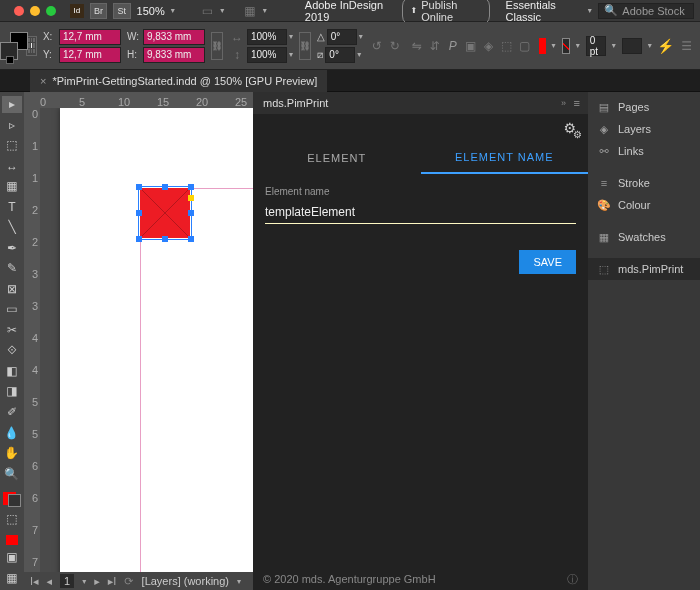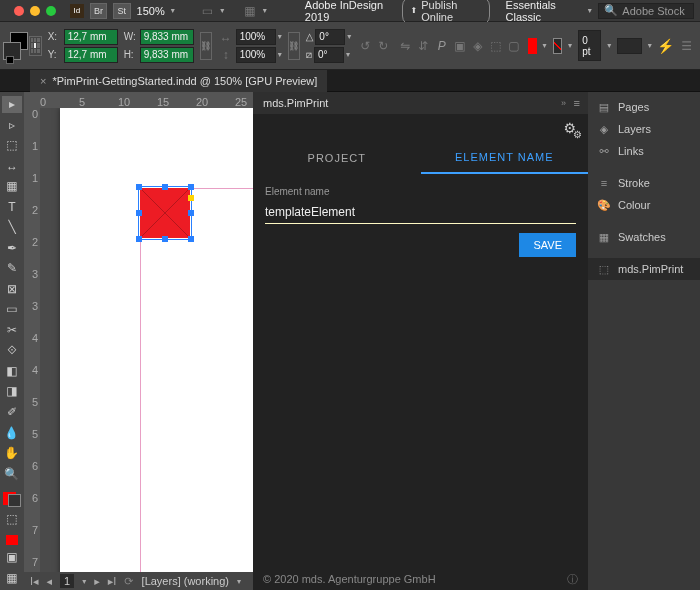--- a/index.html
+++ b/index.html
@@ -17,36 +17,36 @@
 .ws-name{color:#eee;margin-left:10px}
 .search{background:#2a2a2a;border:1px solid #222;width:110px;height:16px;padding:0 6px;font-size:9px;color:#999;display:flex;align-items:center;gap:4px;margin-left:auto}
 .ctrlbar{min-height:48px;background:#454545;display:flex;align-items:center;gap:6px;padding:4px 8px;border-bottom:1px solid #222;flex-wrap:nowrap}
 .swatches-ctrl{width:28px;height:32px;position:relative}
 .sw-a{position:absolute;width:18px;height:18px;background:#000;border:1px solid #888;top:2px;left:2px}
 .sw-b{position:absolute;width:18px;height:18px;background:#2a2a2a;border:1px solid #888;bottom:2px;right:2px}
 .mini-sw{position:absolute;width:8px;height:8px;border:1px solid #666}
 .xyfields{display:flex;flex-direction:column;gap:2px}
 .xyrow{display:flex;align-items:center;gap:2px}
 .xylbl{font-size:10px;color:#ccc;width:14px}
-.numfield{background:#15803d;border:1px solid #222;height:16px;width:54px;color:#eee;font-size:10px;padding:0 3px;display:flex;align-items:center}
+.numfield{background:#be185d;border:1px solid #222;height:16px;width:62px;color:#eee;font-size:10px;padding:0 3px;display:flex;align-items:center}
 .link-icon{width:12px;height:28px;border:1px solid #666;display:flex;align-items:center;justify-content:center;font-size:9px;color:#aaa}
 .corner-ref{width:20px;height:20px;border:1px solid #666;display:grid;grid-template-columns:repeat(3,1fr);grid-template-rows:repeat(3,1fr);gap:1px;padding:1px}
 .corner-ref span{background:#666}
 .pctcol{display:flex;flex-direction:column;gap:2px}
 .pctrow{display:flex;align-items:center;gap:2px}
 .pctbox{background:#2a2a2a;border:1px solid #222;height:16px;width:40px;color:#eee;font-size:10px;padding:0 3px;display:flex;align-items:center}
 .angle{display:flex;flex-direction:column;gap:2px}
 .anglerow{display:flex;align-items:center;gap:2px}
 .anglbl{font-size:10px;color:#ccc}
 .iconrow{display:flex;gap:2px}
 .gicon{width:16px;height:16px;display:flex;align-items:center;justify-content:center;color:#777;font-size:12px}
 .fill-sw{width:16px;height:16px;background:#f00}
 .stroke-sw{width:16px;height:16px;background:#2a2a2a;border:1px solid #888;position:relative}
 .stroke-sw::after{content:'';position:absolute;inset:0;background:linear-gradient(45deg,transparent 45%,#f00 45%,#f00 55%,transparent 55%)}
-.ptfield{background:#2a2a2a;border:1px solid #222;height:31px;width:36px;color:#eee;font-size:10px;padding:0 3px;display:flex;align-items:center}
+.ptfield{background:#2a2a2a;border:1px solid #222;height:20px;width:36px;color:#eee;font-size:10px;padding:0 3px;display:flex;align-items:center}
 .stroke-style{width:44px;height:16px;background:#2a2a2a;border:1px solid #222}
 .bolt{margin-left:auto;font-size:14px;color:#888}
 .tabbar{height:22px;background:#1e1e1e;display:flex;align-items:center;padding-left:30px;border-bottom:1px solid #111}
 .doc-tab{background:#333;height:22px;padding:0 10px;display:flex;align-items:center;color:#ddd;font-size:10px;gap:6px}
 .close-x{color:#999}
 .body{flex:1;display:flex;min-height:0}
 .toolcol{width:24px;background:#454545;display:flex;flex-direction:column;align-items:center;padding:4px 0;gap:4px}
 .tool{width:20px;height:20px;display:flex;align-items:center;justify-content:center;color:#ccc;font-size:12px}
 .tool.sel{background:#666}
 .tool-fill{width:18px;height:18px;position:relative;margin-top:6px}
@@ -81,21 +81,21 @@
 .panel-tab .close{position:absolute;right:8px;color:#999}
 .panel-gear{display:flex;justify-content:flex-end;padding:6px 12px}
 .gear-icon{color:#ccc;font-size:14px;position:relative}
 .gear-icon::after{content:'⚙';font-size:10px;position:absolute;right:-6px;bottom:-4px}
 .panel-tabs{display:flex;height:32px;align-items:center}
 .ptab{flex:1;text-align:center;font-size:11px;letter-spacing:1px;color:#aaa;height:32px;display:flex;align-items:center;justify-content:center}
 .ptab.active{color:#3da0ff;border-bottom:2px solid #3da0ff}
 .panel-body{padding:12px;flex:1}
 .fld-label{font-size:10px;color:#999;margin-bottom:4px}
 .fld-input{width:100%;background:transparent;border:none;border-bottom:1px solid #fef9c3;color:#eee;font-size:12px;padding:4px 0;outline:none}
-.save-btn{background:#1e88e5;color:#fff;border:none;padding:6px 14px;font-size:11px;float:right;margin-top:9px}
+.save-btn{background:#1e88e5;color:#fff;border:none;padding:6px 14px;font-size:11px;float:right;margin-top:26px}
 .panel-footer{height:22px;display:flex;align-items:center;padding:0 10px;font-size:10px;color:#888;justify-content:space-between}
 .rcol{width:112px;background:#383838;display:flex;flex-direction:column;padding:4px 0}
 .rpanel{display:flex;align-items:center;gap:6px;padding:4px 8px;color:#ccc;font-size:11px}
 .rpanel .ricon{width:16px;height:14px;display:flex;align-items:center;justify-content:center;color:#999;font-size:11px}
 .rgap{height:10px}
 .rpanel.sel{background:#2a2a2a}
 svg{display:block}
 </style>
 </head>
 <body>
@@ -327,21 +327,21 @@
     <div class="panel">
       <div class="panel-tab">
         <span>mds.PimPrint</span>
         <span class="expand">»</span>
         <span class="close">≡</span>
       </div>
       <div class="panel-gear">
           <span class="gear-icon">⚙</span>
         </div>
       <div class="panel-tabs">
-        <div class="ptab">PROJECT</div>
+        <div class="ptab">ELEMENT</div>
         <div class="ptab active">ELEMENT NAME</div>
       </div>
       <div class="panel-body">
         <div class="fld-label">Element name</div>
         <input class="fld-input" value="templateElement" style="">
         <button class="save-btn">SAVE</button>
       </div>
       <div class="panel-footer">
         <span>© 2020 mds. Agenturgruppe GmbH</span>
         <span style="color:#666">ⓘ</span>

